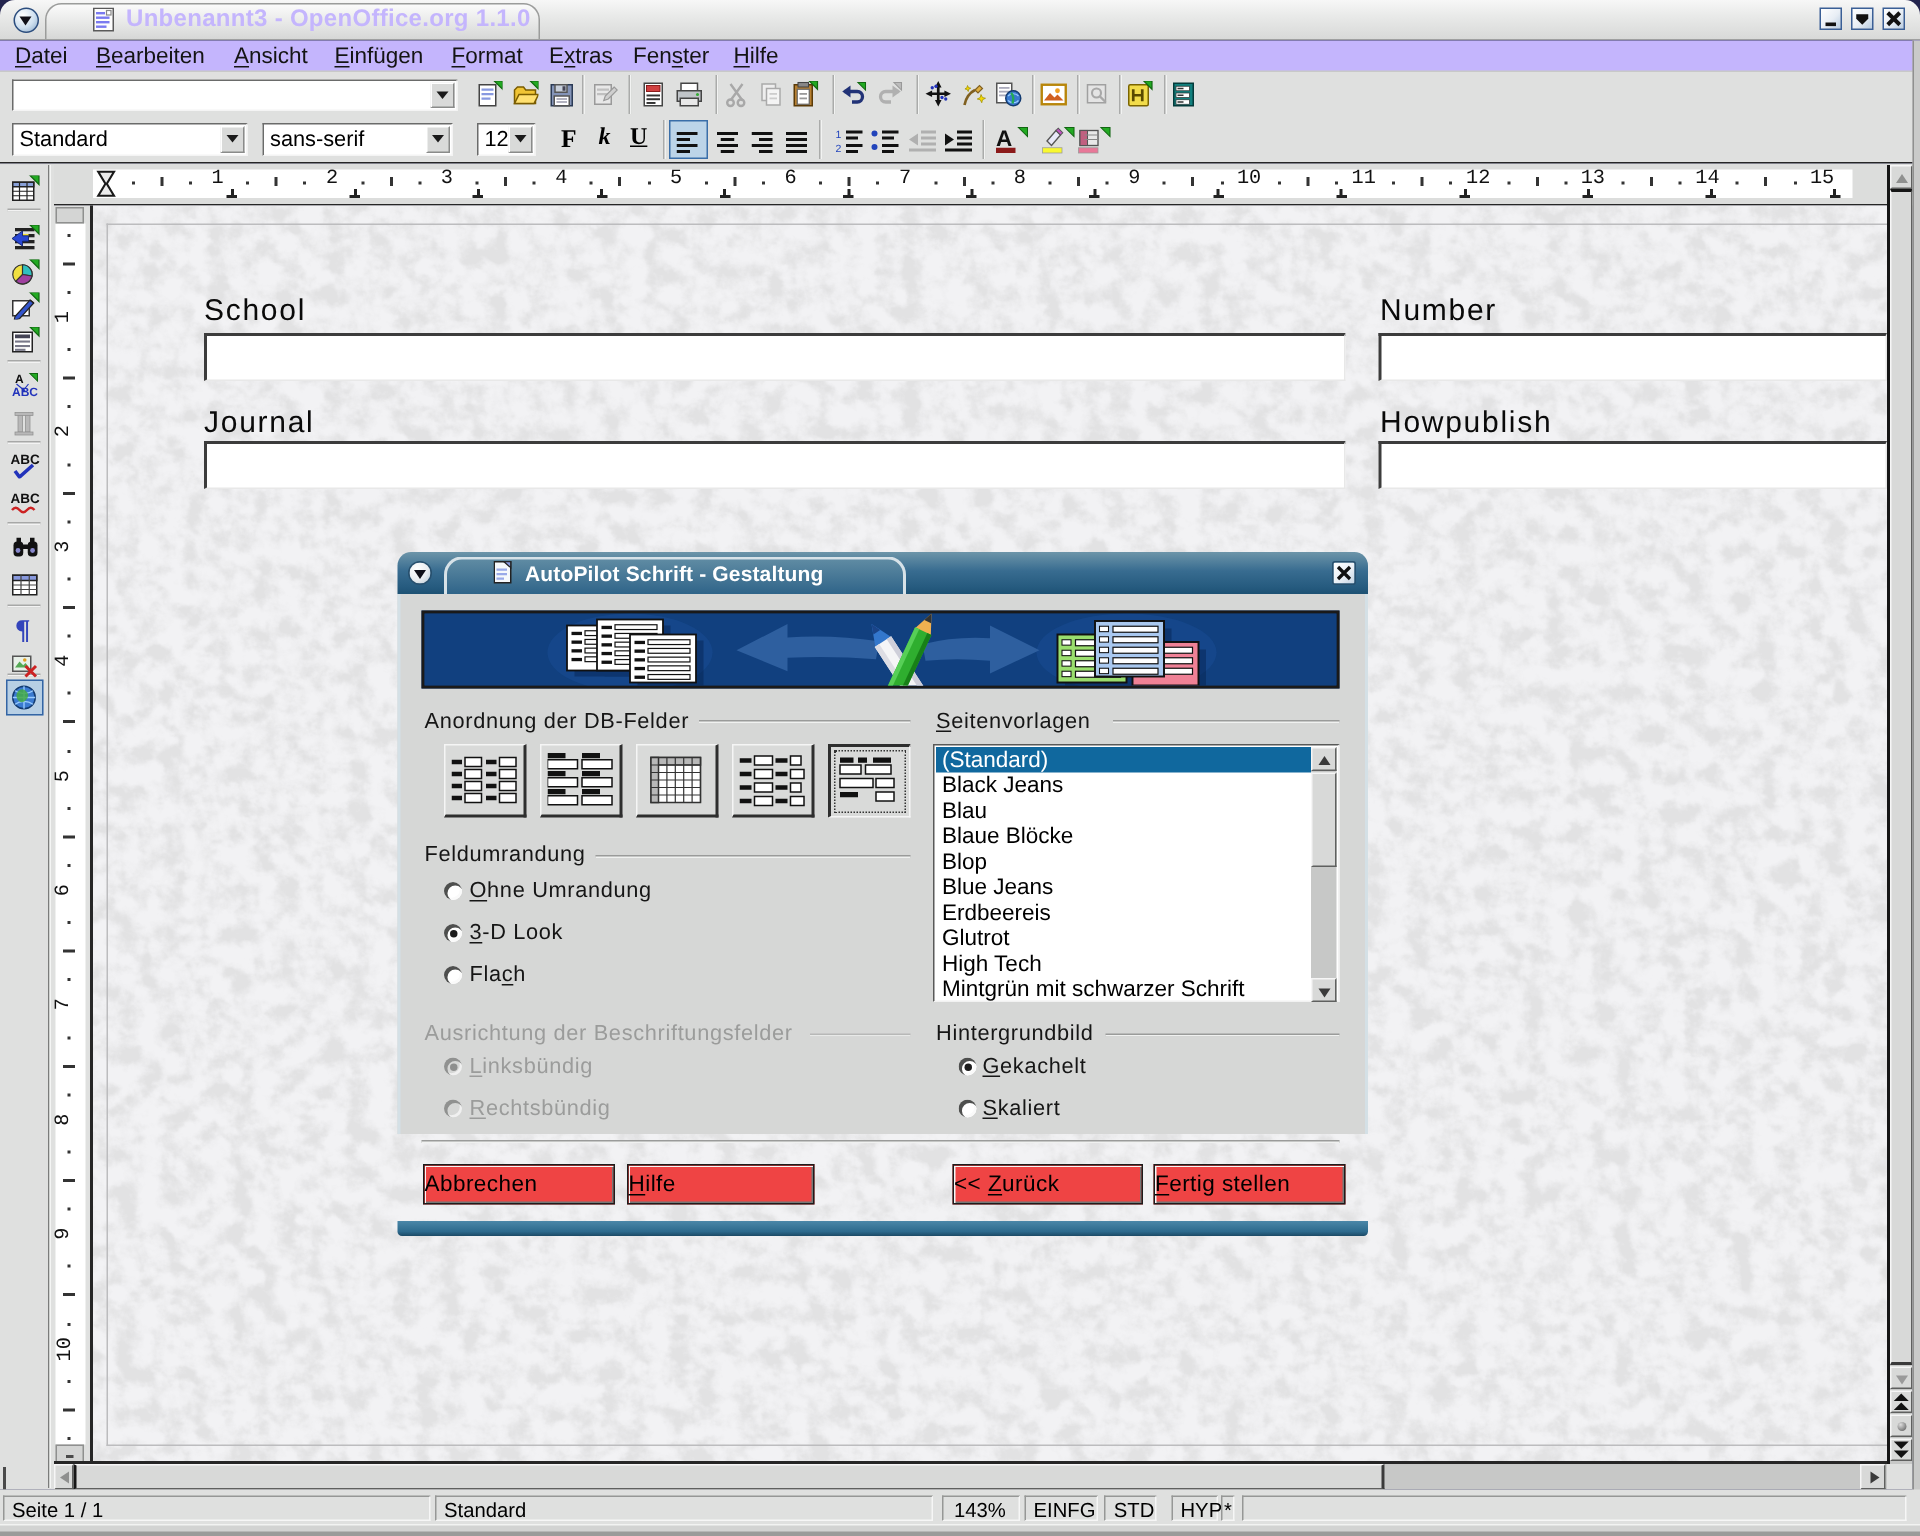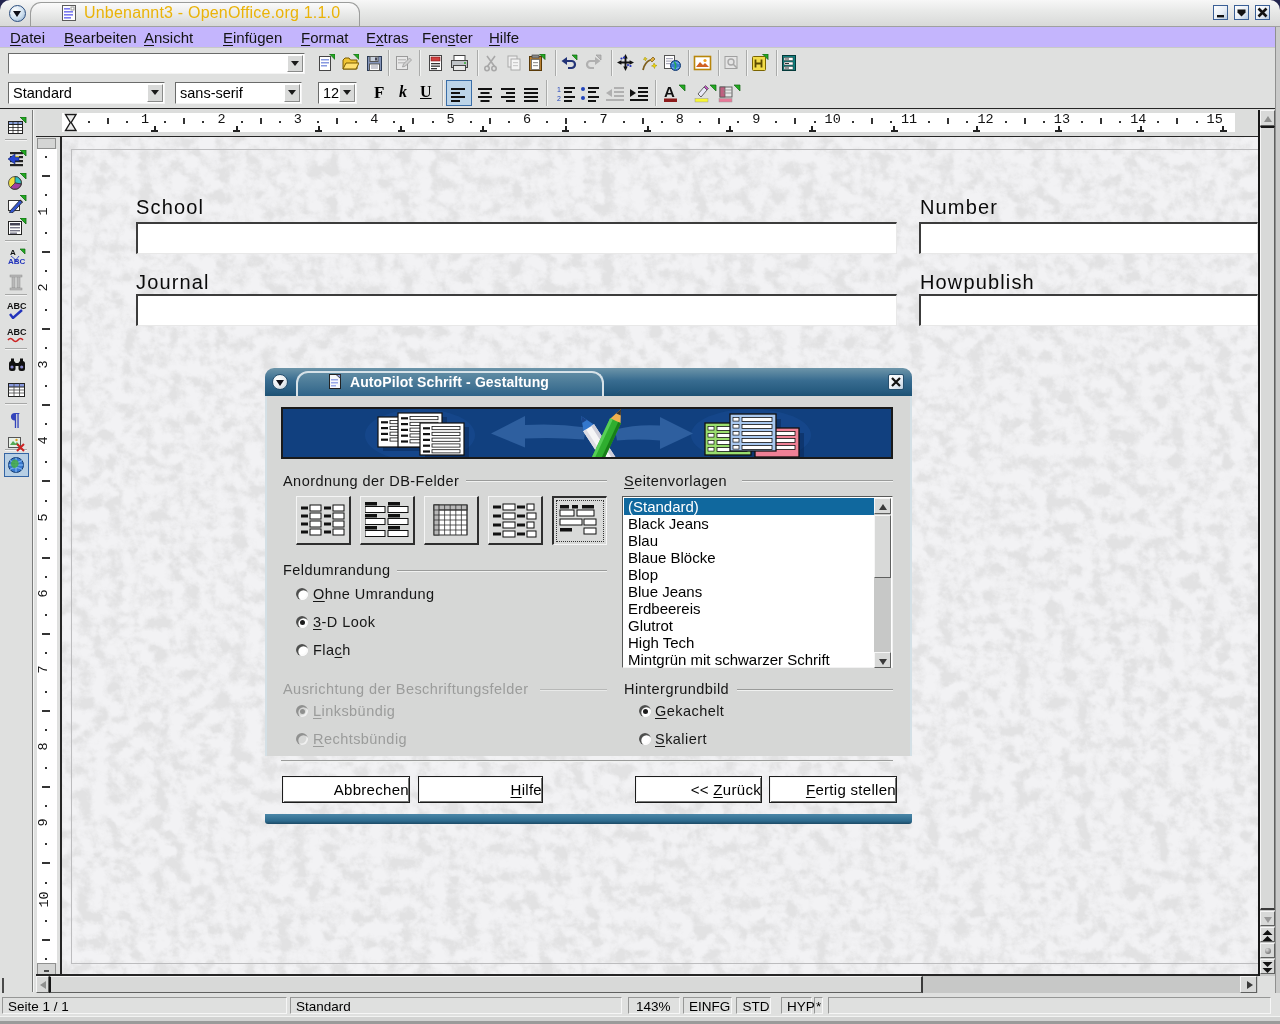--- a/index.html
+++ b/index.html
@@ -9,21 +9,21 @@
 #titlebar{left:0;top:0;width:1280px;height:27px;background:linear-gradient(#f7f7f7,#e9eae9 40%,#d8d9d8);
   border-radius:10px 10px 0 0;border-bottom:1px solid #9fa0a0;box-sizing:border-box;}
 #ttab{left:30px;top:2px;width:330px;height:24px;border:1px solid #9b9c9b;border-bottom:none;
   border-radius:11px 11px 0 0;background:linear-gradient(#fbfbfb,#e5e6e5 60%,#d6d7d6);box-sizing:border-box;}
 #tcirc{left:9px;top:5px;width:17px;height:17px;border-radius:50%;background:radial-gradient(circle at 35% 30%,#ffffff,#cfe0ef 55%,#89a8c8);border:1px solid #2b4d7e;box-sizing:border-box;}
 #tcirc:after{content:"";position:absolute;left:3px;top:5px;border:4px solid transparent;border-top:6px solid #101018;}
 .winbtn{top:5px;width:15px;height:15px;background:linear-gradient(135deg,#ffffff,#e8eef5 55%,#b9cce0);
   border:1px solid #3a5f96;box-sizing:border-box;}
 #wb1{left:1213px;} #wb2{left:1234px;} #wb3{left:1255px;}
 .winbtn svg{position:absolute;left:0;top:0;}
-#titletext{left:84px;top:4px;font-size:16px;font-weight:normal;color:#eab308;letter-spacing:0.2px;}
+#titletext{left:84px;top:4px;font-size:16px;font-weight:bold;color:#c4b5fd;letter-spacing:0.2px;}
 #ticon{left:62px;top:5px;}
 
 #menubar{left:0;top:27px;width:1280px;height:21px;background:#c4b5fd;border-bottom:1px solid #c8c9c8;box-sizing:border-box;}
 #menubar span{position:absolute;top:2px;font-size:15px;color:#141414;}
 u{text-decoration:underline;text-underline-offset:2px;}
 
 #tb1{left:0;top:48px;width:1280px;height:30px;background:#dfe0df;}
 #tb2{left:0;top:78px;width:1280px;height:30px;background:#dfe0df;}
 .combo{background:#fff;border-top:1px solid #6a6b6a;border-left:1px solid #6a6b6a;border-bottom:1px solid #f4f4f4;border-right:1px solid #f4f4f4;box-sizing:border-box;}
 .combo .btn{position:absolute;right:1px;top:1px;bottom:1px;width:16px;background:#d9dad9;
@@ -91,23 +91,23 @@
 .abtn.pressed:after{content:"";position:absolute;left:2px;top:2px;right:2px;bottom:2px;border:1px dotted #333;}
 #listbox{left:355px;top:100px;width:271px;height:172px;background:#fff;border-top:1px solid #585958;border-left:1px solid #585958;border-bottom:1px solid #f2f2f2;border-right:1px solid #f2f2f2;box-sizing:border-box;}
 .litem{position:absolute;left:1px;width:252px;height:17px;font-size:15px;color:#000;padding:0px 0 0 4px;box-sizing:border-box;}
 .litem.sel{background:#10689e;color:#fff;}
 #lbscroll{position:absolute;right:1px;top:1px;width:17px;height:169px;background:#c7c8c7;}
 .radio{position:absolute;width:12px;height:12px;border-radius:50%;background:#fff;
   box-shadow:inset 1.5px 1.5px 0 0.8px #4e4f4e, inset -1px -1px 0 0.5px #fafafa;}
 .radio.on:after{content:"";position:absolute;left:3.5px;top:3.5px;width:5px;height:5px;border-radius:50%;background:#1c1c1c;}
 .radio.gray{background:#d6d7d6;box-shadow:inset 1.5px 1.5px 0 0.8px #909190, inset -1px -1px 0 0.5px #f0f0f0;}
 .radio.gray.on:after{background:#8e8f8e;}
-.dbtn{position:absolute;height:27px;background:#ffffff;border:1px solid #1c1c1c;box-sizing:border-box;
+.dbtn{position:absolute;height:27px;background:#ef4444;border:1px solid #1c1c1c;box-sizing:border-box;
   box-shadow:inset 1px 1px 0 #f6f6f6, inset -1px -1px 0 #777877;
-  font-size:15px;color:#000;text-align:right;padding-top:4px;letter-spacing:0.3px;}
+  font-size:15px;color:#000;text-align:left;padding-top:4px;letter-spacing:0.3px;}
 </style></head>
 <body>
 
 <div class="abs" id="titlebar"></div>
 <div class="abs" id="ttab"></div>
 <div class="abs" id="tcirc"></div>
 <div class="abs" id="ticon"><svg width="15" height="17">
       <rect x="0.5" y="0.5" width="13" height="15" fill="#fdfdfd" stroke="#5a5a5a"></rect>
       <rect x="9" y="2" width="3" height="3" fill="#fff" stroke="#888" stroke-width="0.8"></rect>
       <g fill="#7a7af0">
@@ -130,21 +130,21 @@
   </div>
 <div class="abs winbtn" id="wb3">
     <svg width="13" height="13">
       <path d="M2.5 2.5l8 8M10.5 2.5l-8 8" stroke="#111" stroke-width="2.6"></path>
     </svg>
   </div>
 
 <div class="abs" id="menubar">
 <span style="left:10px;"><u>D</u>atei</span>
 <span style="left:64px;"><u>B</u>earbeiten</span>
-<span style="left:144px;"><u>A</u>nsicht</span>
+<span style="left:156px;"><u>A</u>nsicht</span>
 <span style="left:223px;"><u>E</u>infügen</span>
 <span style="left:301px;"><u>F</u>ormat</span>
 <span style="left:366px;">E<u>x</u>tras</span>
 <span style="left:422px;">Fen<u>s</u>ter</span>
 <span style="left:489px;"><u>H</u>ilfe</span>
 </div>
 
 <div class="abs" id="tb1">
 <div class="combo abs" style="left:8px;top:5px;width:297px;height:21px;">
       <div class="btn"></div>

